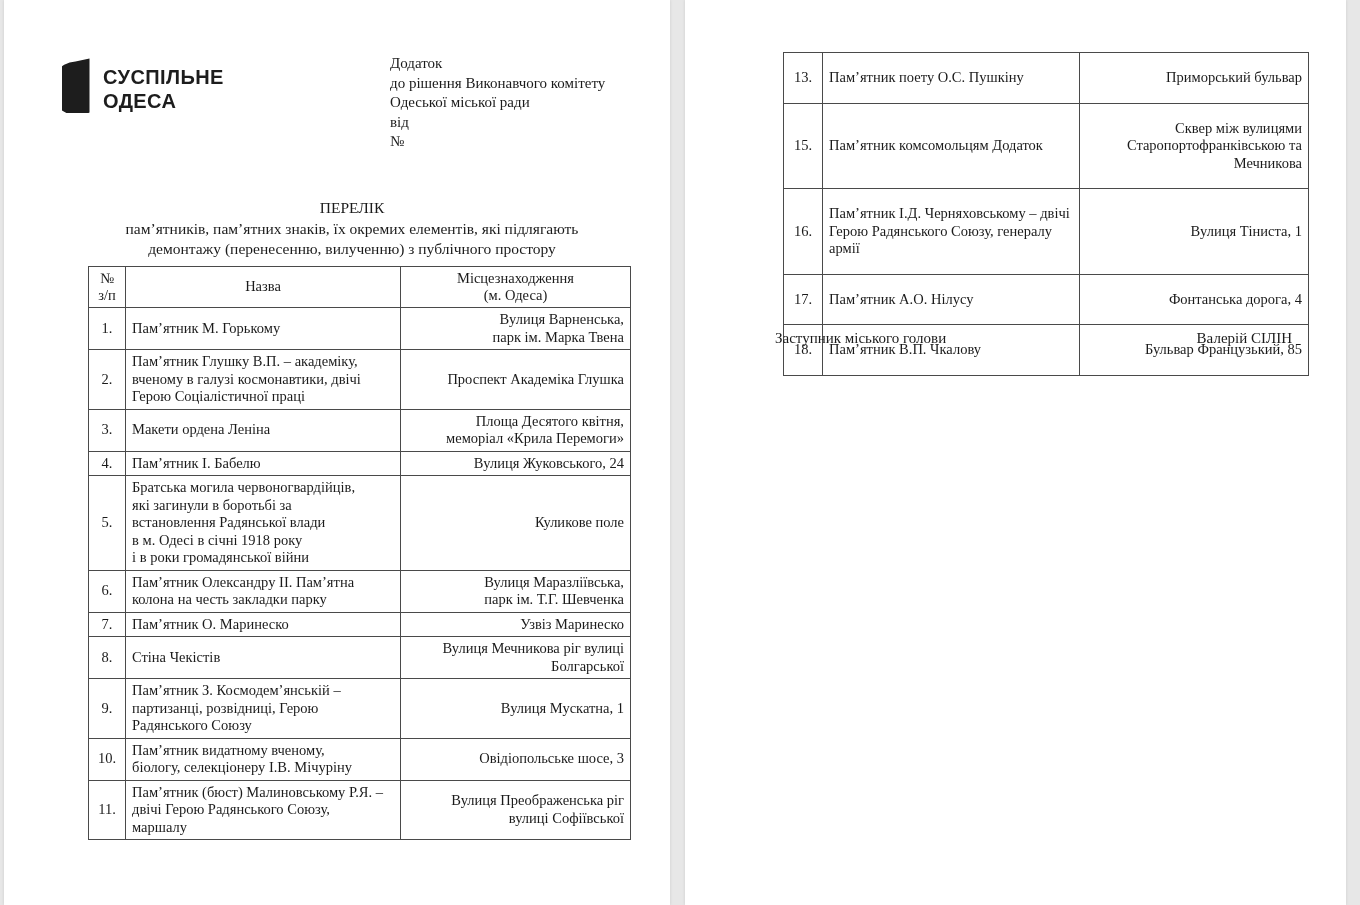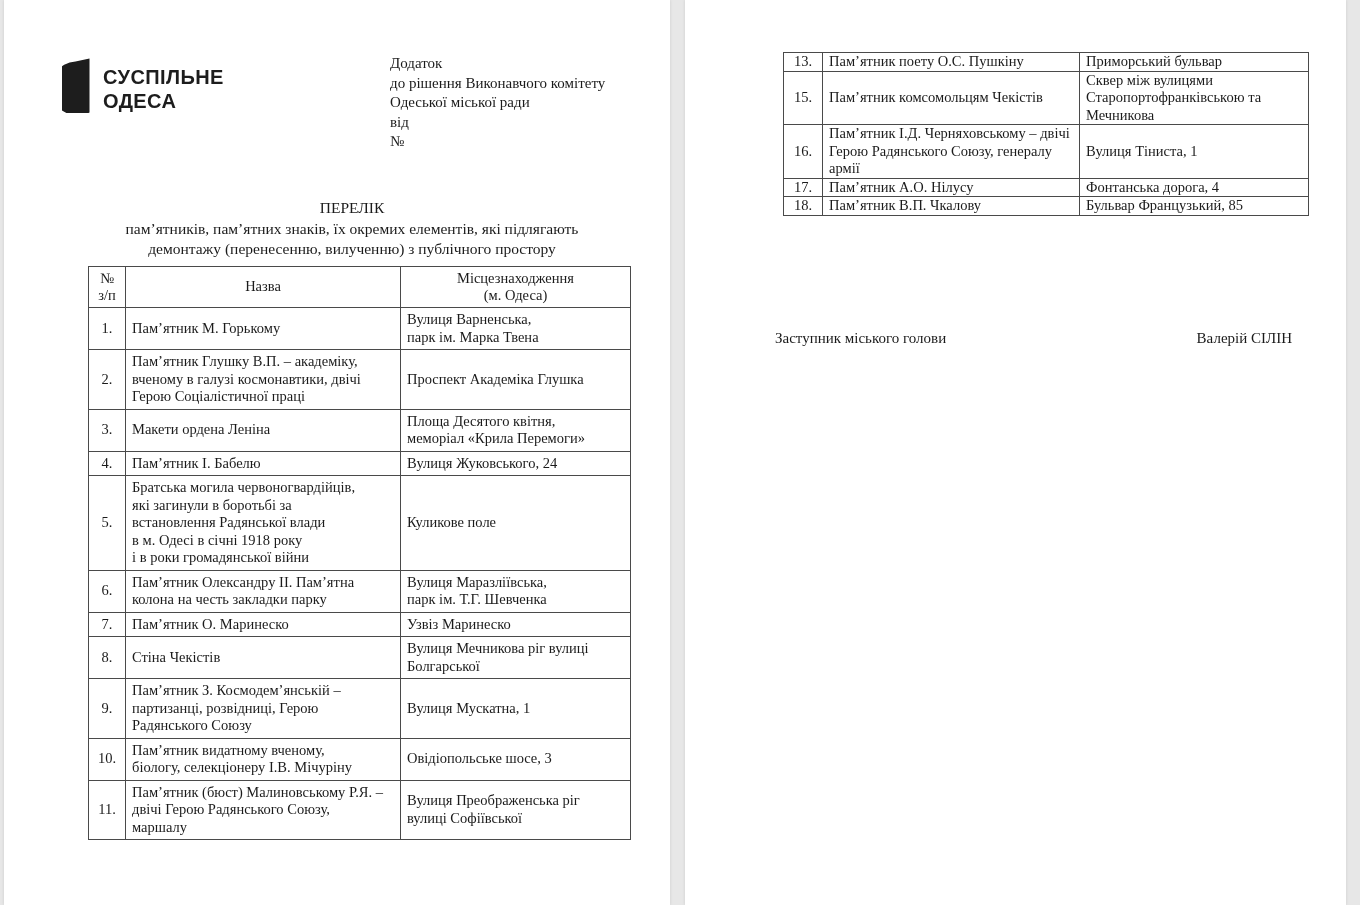--- a/index.html
+++ b/index.html
@@ -74,25 +74,25 @@
   table.doc-table td, table.doc-table th {
     border: 1px solid #4a4a4a;
     vertical-align: middle;
     font-weight: normal;
     white-space: pre-line;
     overflow: hidden;
   }
   #table1 { position: absolute; left: 84px; top: 266px; width: 542px; }
   #table2 { position: absolute; left: 98px; top: 52px;  width: 525px; }
   #table1 td { padding: 3px 6px; }
-  #table2 td { padding: 0 6px; }
+  #table2 td { padding: 16px 6px; }
   #table1 th { padding: 2px 3px; height: 36px; text-align: center; }
   td.c-num { text-align: center; }
   td.c-name { text-align: left; padding-left: 8px; }
-  td.c-loc { text-align: left; }
+  td.c-loc { text-align: right; }
 
   
   .signature {
     position: absolute;
     left: 90px;
     top: 330px;
     width: 517px;
     display: flex;
     justify-content: space-between;
     font-size: 15px;
@@ -224,21 +224,21 @@
           <col style="width:229px">
         </colgroup>
       <tbody>
           <tr>
         <td class="c-num">13.</td>
         <td class="c-name">Пам’ятник поету О.С. Пушкіну</td>
         <td class="c-loc">Приморський бульвар</td>
       </tr>
       <tr>
         <td class="c-num">15.</td>
-        <td class="c-name">Пам’ятник комсомольцям Чекістів</td>
+        <td class="c-name">Пам’ятник комсомольцям Додаток</td>
         <td class="c-loc">Сквер між вулицями
 Старопортофранківською та
 Мечникова</td>
       </tr>
       <tr>
         <td class="c-num">16.</td>
         <td class="c-name">Пам’ятник І.Д. Черняховському – двічі
 Герою Радянського Союзу, генералу
 армії</td>
         <td class="c-loc">Вулиця Тіниста, 1</td>

